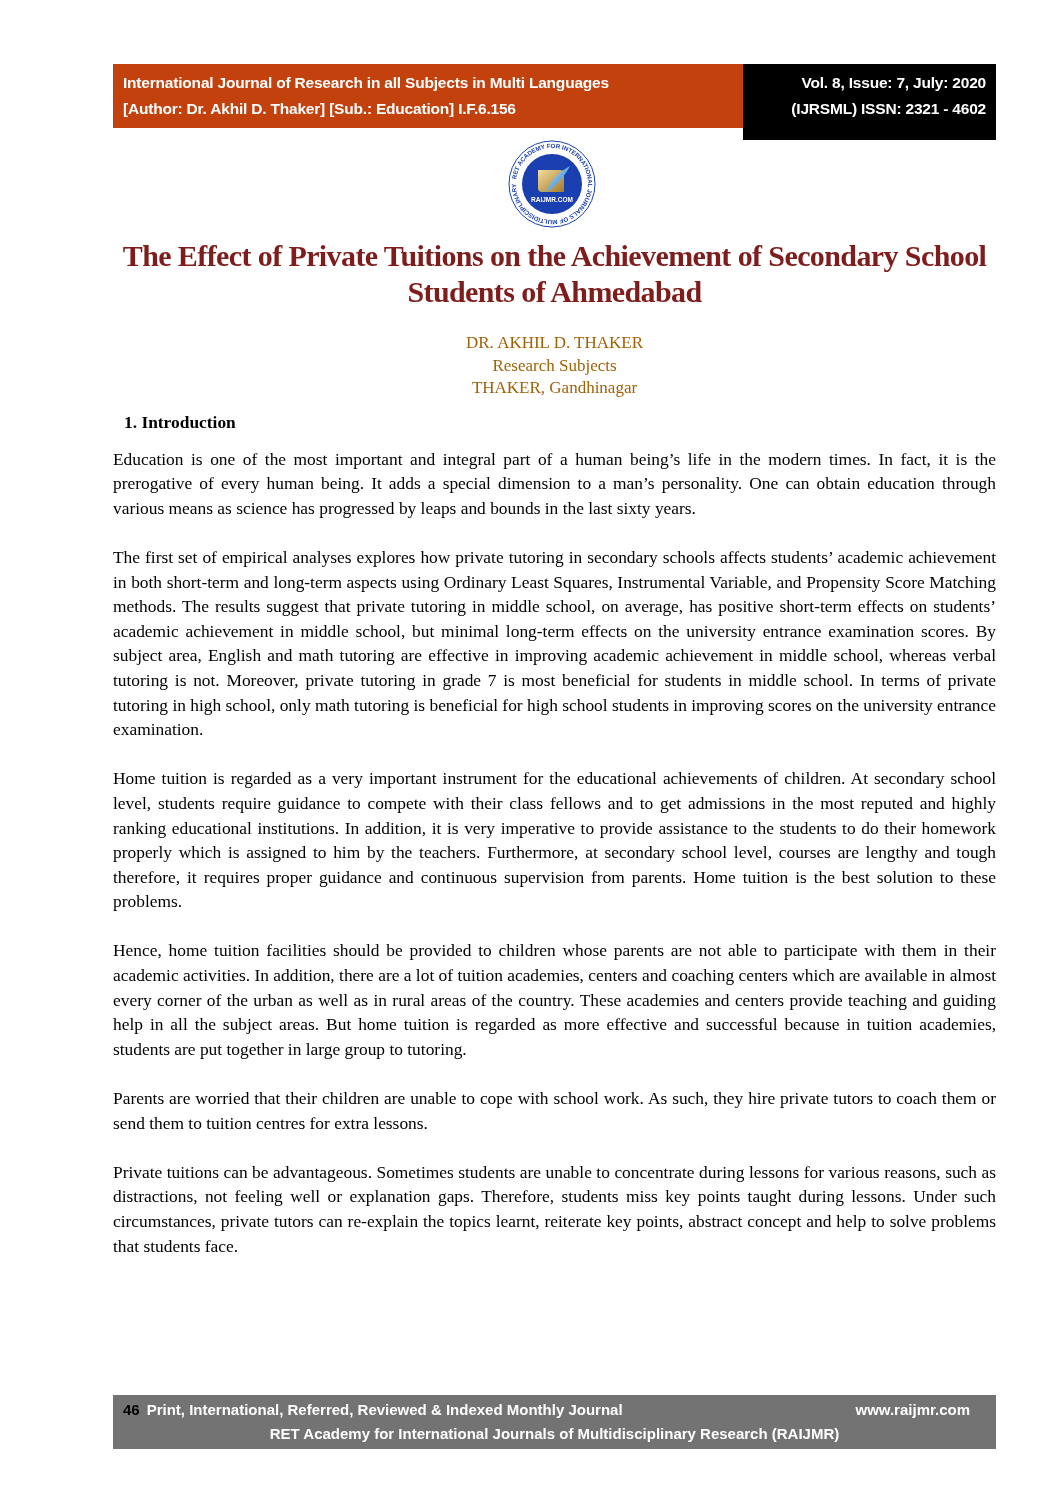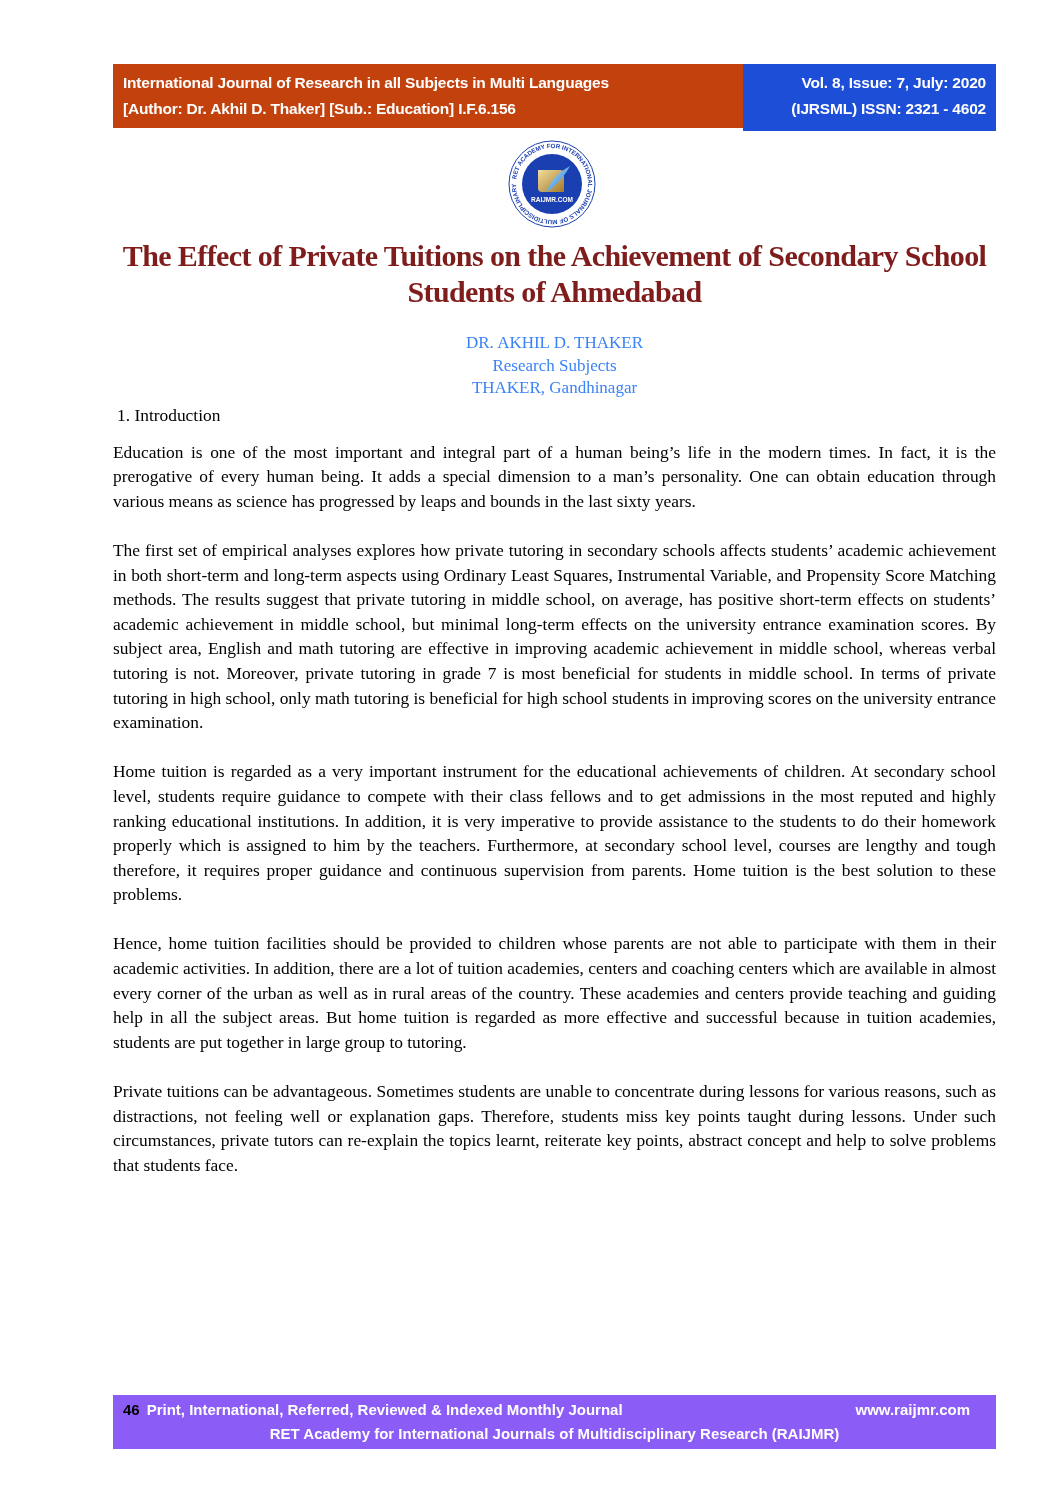--- a/index.html
+++ b/index.html
@@ -1,37 +1,37 @@
 <!DOCTYPE html>
 <html><head>
 <meta charset="utf-8">
 <style>
   html, body { margin: 0; padding: 0; background: #ffffff; }
   body { width: 1058px; height: 1497px; position: relative; overflow: hidden; }
 
   .hdr { position: absolute; left: 113px; top: 64px; width: 883px; height: 64px; display: flex; }
   .hdr-left { background: #c2410c; width: 630px; height: 64px; box-sizing: border-box; padding: 6px 0 0 10px; }
-  .hdr-right { background: #1d4ed8; flex: 1; height: 67px; box-sizing: border-box; padding: 6px 10px 0 0; text-align: right; }
+  .hdr-right { background: #000000; flex: 1; height: 76px; box-sizing: border-box; padding: 6px 10px 0 0; text-align: right; }
   .hdr-line { font-family: "Liberation Sans", sans-serif; font-weight: bold; color: #ffffff; font-size: 15.5px; line-height: 26px; white-space: nowrap; letter-spacing: -0.2px; }
 
   .logo { position: absolute; left: 508px; top: 140px; width: 88px; height: 88px; }
 
   .title { position: absolute; left: 113px; top: 238px; width: 883px; text-align: center;
     font-family: "Liberation Serif", serif; font-weight: bold; font-size: 30px; line-height: 36px; color: #7f1d1d; letter-spacing: -0.6px; }
 
   .author { position: absolute; left: 113px; top: 332px; width: 883px; text-align: center;
-    font-family: "Liberation Serif", serif; font-size: 17px; line-height: 22.5px; color: #3b82f6; }
+    font-family: "Liberation Serif", serif; font-size: 17px; line-height: 22.5px; color: #a16207; }
 
   .content { position: absolute; left: 113px; top: 399px; width: 883px;
     font-family: "Liberation Serif", serif; font-size: 17.4px; line-height: 24.6px; color: #000; }
-  .content h2 { font-size: 17.4px; font-weight: normal; margin: 4px; line-height: 24.6px; }
+  .content h2 { font-size: 17.4px; font-weight: bold; margin: 11px; line-height: 24.6px; }
   .content p { margin: 0 0 24.6px 0; text-align: justify; }
   .content p.first { margin-top: 12px; }
 
-  .ftr { position: absolute; left: 113px; top: 1395px; width: 883px; height: 54px; background: #8b5cf6;
+  .ftr { position: absolute; left: 113px; top: 1395px; width: 883px; height: 54px; background: #737373;
     font-family: "Liberation Sans", sans-serif; font-weight: bold; font-size: 15px; color: #ffffff; }
   .ftr-row1 { position: absolute; left: 10px; right: 14px; top: 4px; height: 22px; line-height: 22px; white-space: nowrap; }
   .ftr-row1 .num { color: #000000; margin-right: 7px; }
   .ftr-row1 .url { position: absolute; right: 12px; top: 0; }
   .ftr-row2 { position: absolute; left: 0; right: 0; top: 28px; height: 22px; line-height: 22px; text-align: center; white-space: nowrap; }
 </style>
 </head>
 <body>
 
 <div class="hdr">
@@ -76,20 +76,21 @@
   <div>Research Subjects</div>
   <div>THAKER, Gandhinagar</div>
 </div>
 
 <div class="content">
   <h2>1. Introduction</h2>
   <p class="first">Education is one of the most important and integral part of a human being’s life in the modern times. In fact, it is the prerogative of every human being. It adds a special dimension to a man’s personality. One can obtain education through various means as science has progressed by leaps and bounds in the last sixty years.</p>
   <p>The first set of empirical analyses explores how private tutoring in secondary schools affects students’ academic achievement in both short-term and long-term aspects using Ordinary Least Squares, Instrumental Variable, and Propensity Score Matching methods.   The results suggest that private tutoring in middle school, on average, has positive short-term effects on students’ academic achievement in middle school, but minimal long-term effects on the university entrance examination scores.   By subject area, English and math tutoring are effective in improving academic achievement in middle school, whereas verbal tutoring is not. Moreover, private tutoring in grade 7 is most beneficial for students in middle school.   In terms of private tutoring in high school, only math tutoring is beneficial for high school students in improving scores on the university entrance examination.</p>
   <p>Home tuition is regarded as a very important instrument for the educational achievements of children. At secondary school level, students require guidance to compete with their class fellows and to get admissions in the most reputed and highly ranking educational institutions. In addition, it is very imperative to provide assistance to the students to do their homework properly which is assigned to him by the teachers. Furthermore, at secondary school level, courses are lengthy and tough therefore, it requires proper guidance and continuous supervision from parents. Home tuition is the best solution to these problems.</p>
   <p>Hence, home tuition facilities should be provided to children whose parents are not able to participate with them in their academic activities. In addition, there are a lot of tuition academies, centers and coaching centers which are available in almost every corner of the urban as well as in rural areas of the country. These academies and centers provide teaching and guiding help in all the subject areas. But home tuition is regarded as more effective and successful because in tuition academies, students are put together in large group to tutoring.</p>
+  <p>Parents are worried that their children are unable to cope with school work. As such, they hire private tutors to coach them or send them to tuition centres for extra lessons.</p>
   <p>Private tuitions can be advantageous. Sometimes students are unable to concentrate during lessons for various reasons, such as distractions, not feeling well or explanation gaps. Therefore, students miss key points taught during lessons. Under such circumstances, private tutors can re-explain the topics learnt, reiterate key points, abstract concept and help to solve problems that students face.</p>
 </div>
 
 <div class="ftr">
   <div class="ftr-row1">
     <span class="num">46</span><span>Print, International, Referred, Reviewed &amp; Indexed Monthly Journal</span>
     <span class="url">www.raijmr.com</span>
   </div>
   <div class="ftr-row2">RET Academy for International Journals of Multidisciplinary Research (RAIJMR)</div>
 </div>

